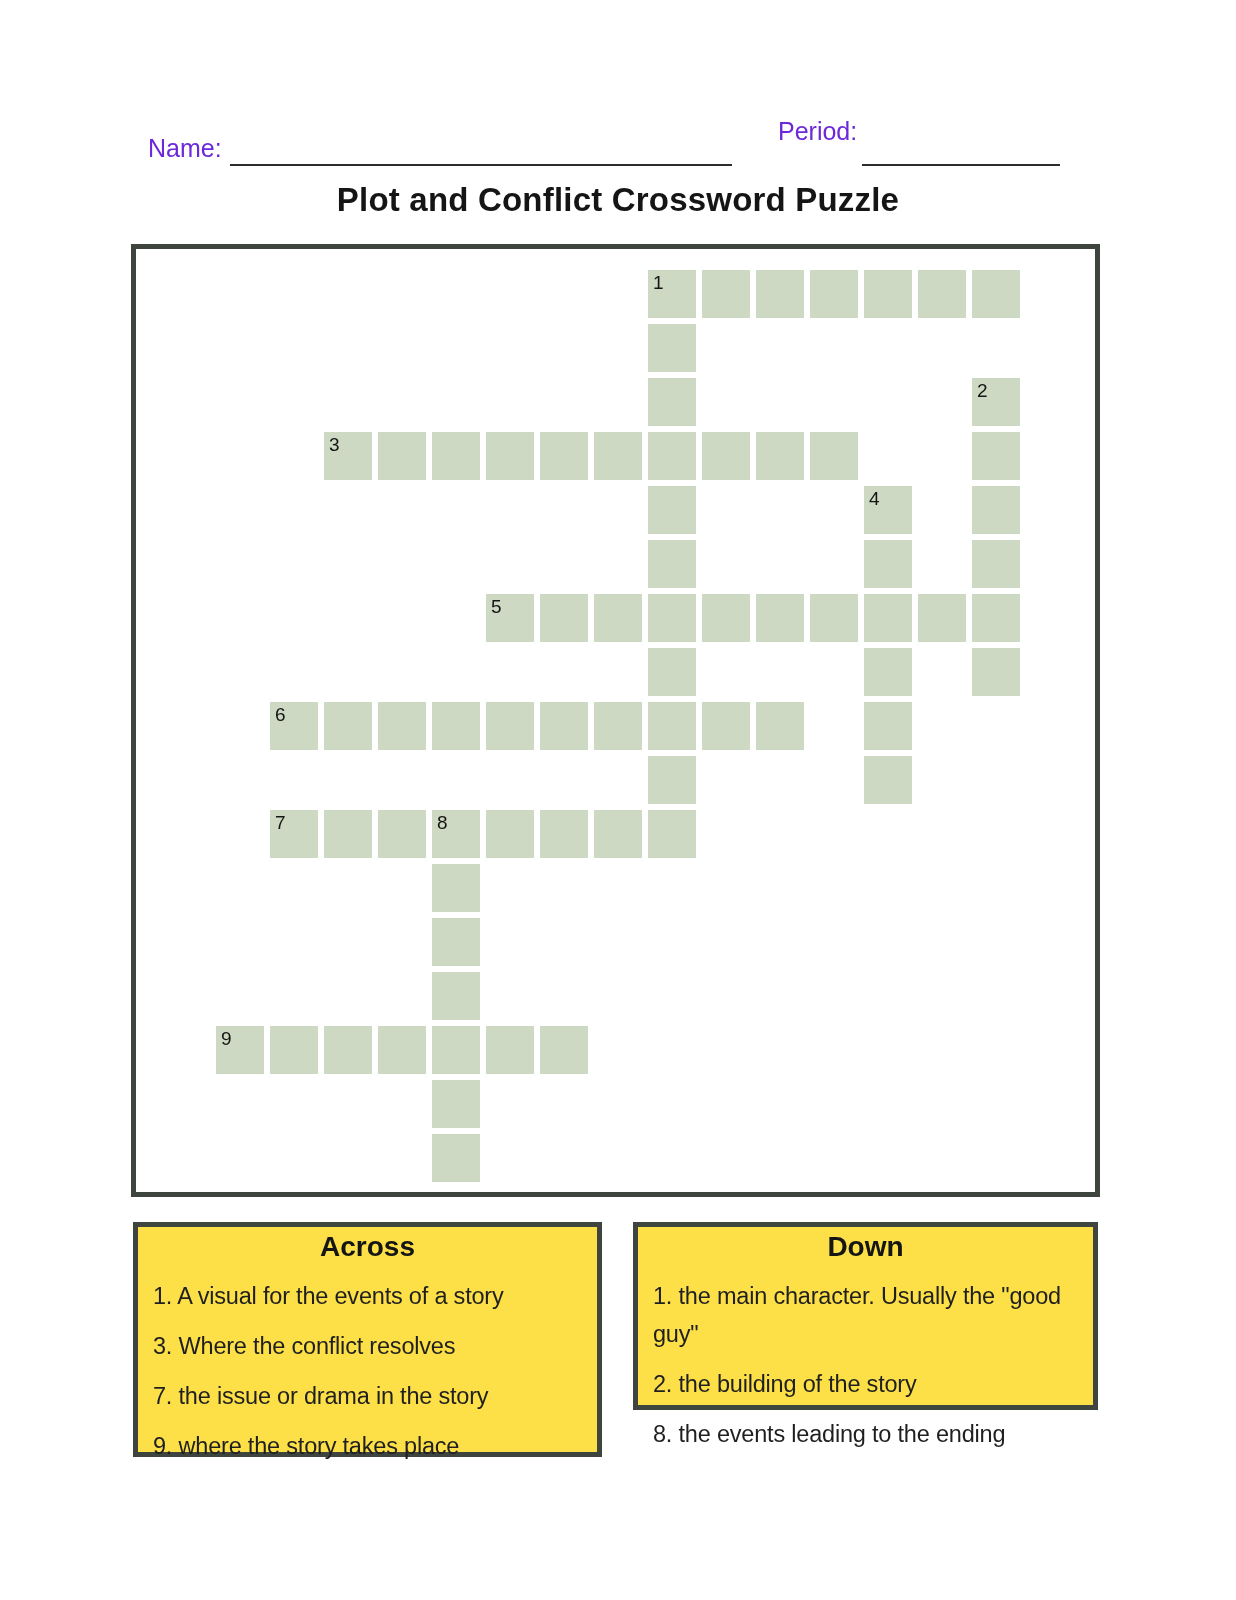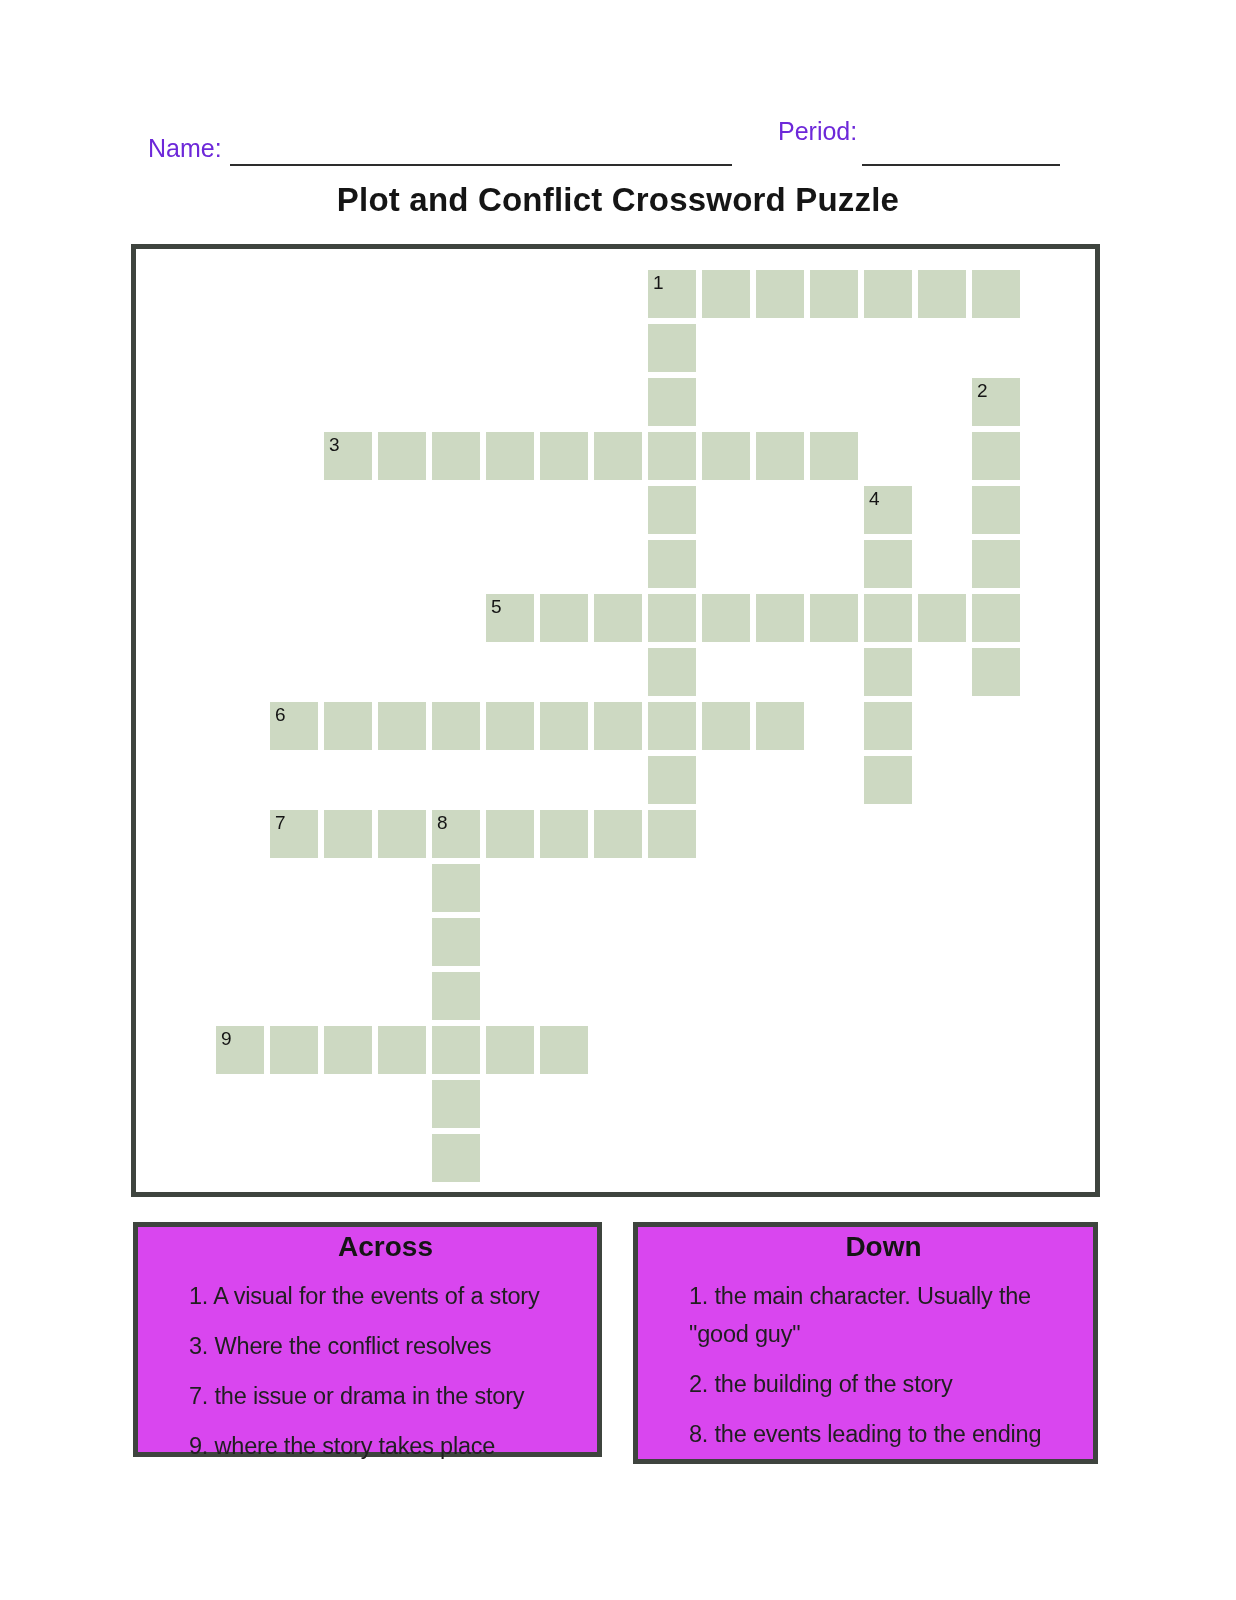--- a/index.html
+++ b/index.html
@@ -29,25 +29,25 @@
   }
   .cell{
     position:absolute;width:48px;height:48px;
     background:#cdd9c2;
   }
   .cell-num{
     position:absolute;left:5px;top:1px;
     font-size:19px;line-height:24px;color:#151515;
   }
   .clue-box{
-    position:absolute;border:5px solid #3e443e;background:#d946ef;
-    box-sizing:border-box;overflow:visible;padding-left:36px;
+    position:absolute;border:5px solid #3e443e;background:#fde047;
+    box-sizing:border-box;overflow:visible;
   }
   .across-box{left:133px;top:1222px;width:469px;height:235px;}
-  .down-box{left:633px;top:1222px;width:465px;height:242px;}
+  .down-box{left:633px;top:1222px;width:465px;height:188px;}
   .clue-title{
     text-align:center;font-weight:700;font-size:28px;line-height:36px;
     margin:2px 0 0 0;color:#151515;
   }
   ul.clues{
     list-style:none;margin:1px 0 0 0;padding:0 0 0 15px;
     font-size:23.5px;line-height:38px;color:#1f1f1f;letter-spacing:-0.2px;
   }
   li.clue{white-space:normal;margin-top:12px;}
 </style>

